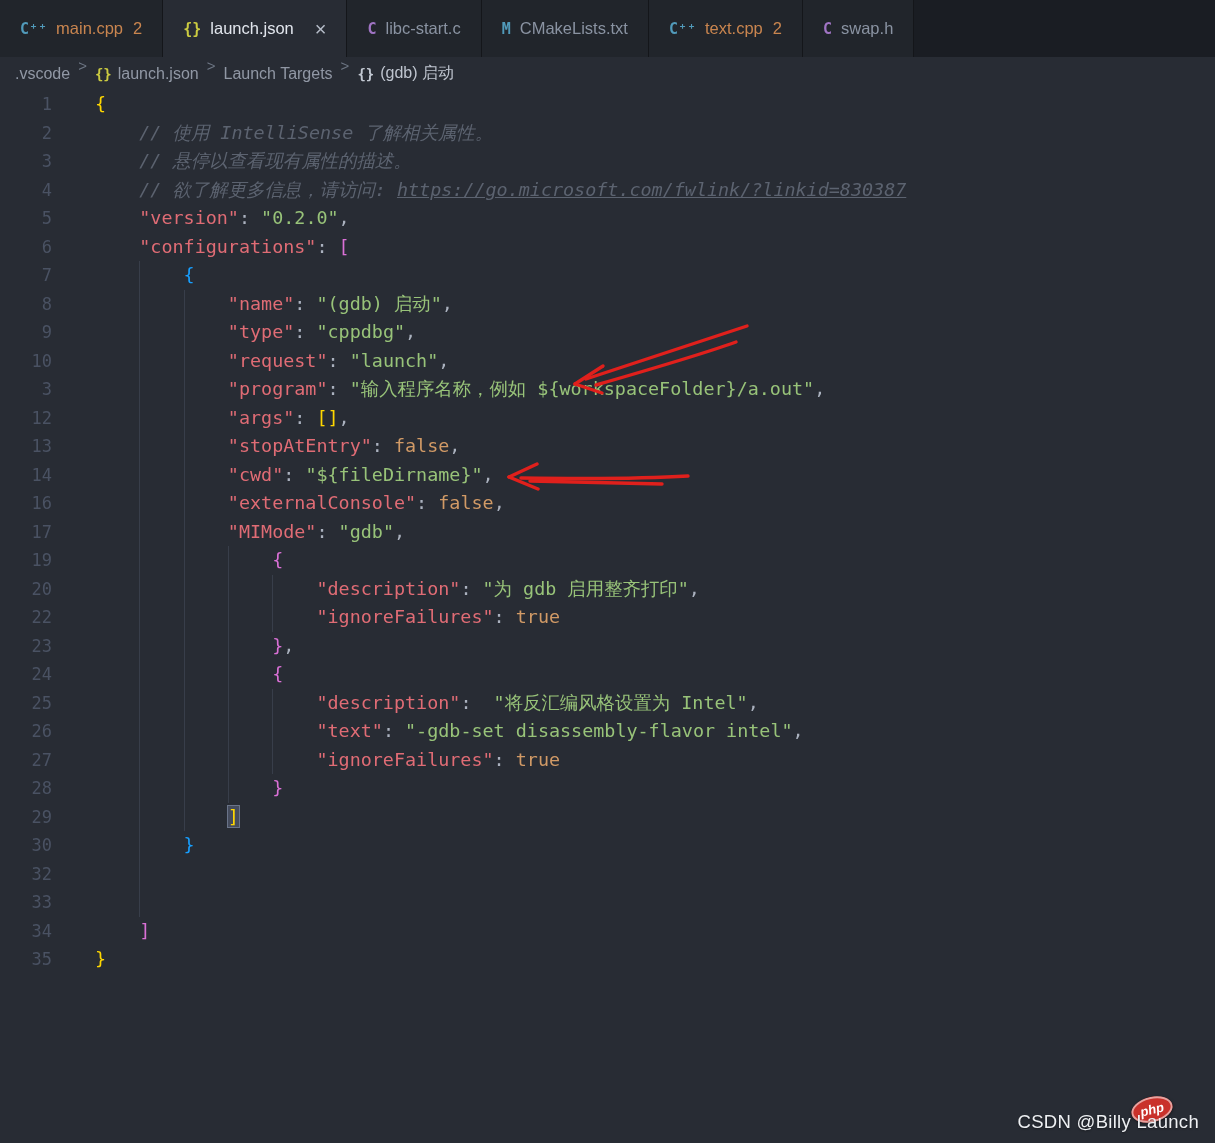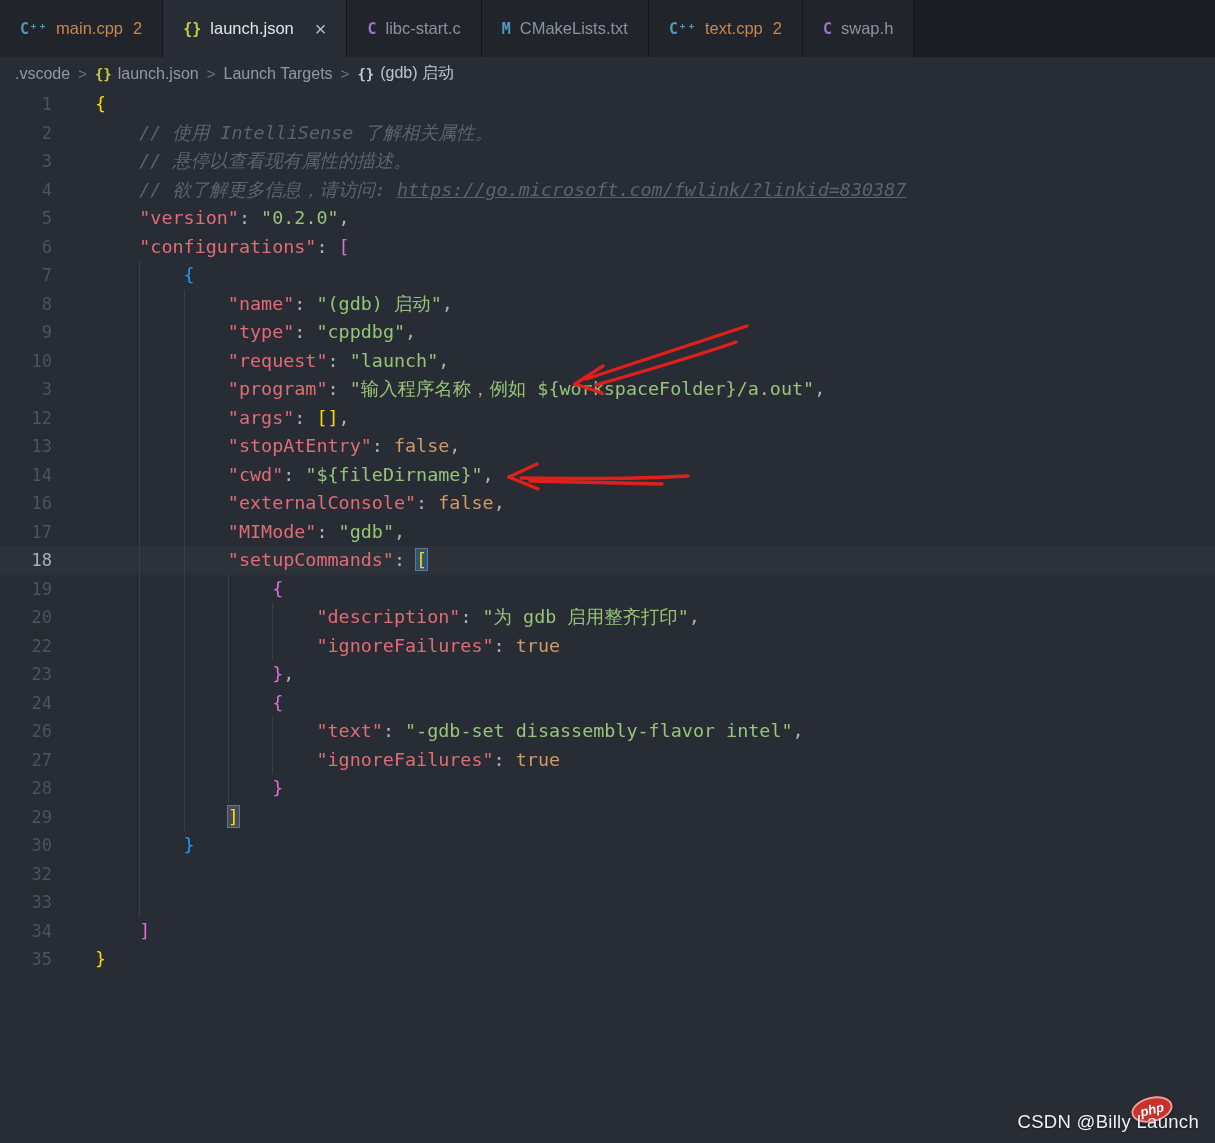--- a/index.html
+++ b/index.html
@@ -11,21 +11,21 @@
   .tab{display:flex;align-items:center;gap:9px;padding:0 20px;background:#21252b;
        border-right:1px solid #14161a;color:#8a93a2;font-size:16.5px;cursor:pointer;white-space:nowrap}
   .tab.active{background:#282c34;color:#e2e6ed}
   .tab.modified{color:#c9854f}
   .ficon{font-family:"DejaVu Sans Mono",monospace;font-weight:bold}
   .tab .ficon{font-size:15px}
   .tab .close{margin-left:12px;font-size:20px;line-height:1;color:#b6bdc9}
   .tab .badge{margin-left:1px}
 
   
-  .breadcrumb{display:flex;align-items:center;height:33px;padding:0 15px;gap:8px;
+  .breadcrumb{display:flex;height:33px;padding:0 15px;gap:8px;
               background:#282c34;font-size:16px;color:#9198a5}
   .crumb{display:flex;align-items:center;gap:6px;cursor:pointer}
   .crumb.bright{color:#bfc5cf}
   .crumb-sep{color:#6d7684;font-size:15px}
   .breadcrumb .ficon{font-size:14px}
 
   
   .editor{position:absolute;top:90px;left:0;right:0;bottom:0;
           font-family:"DejaVu Sans Mono","Liberation Mono",monospace;font-size:18.4px}
   .row{display:flex;height:28.5px;line-height:28.5px}
@@ -171,43 +171,43 @@
         <span class="code" style="padding-left: 12ch;"><i class="guide" style="left: 4ch;"></i><i class="guide" style="left: 8ch;"></i><span class="tk-k">"cwd"</span><span class="tk-p">: </span><span class="tk-s">"${fileDirname}"</span><span class="tk-p">,</span></span>
       </div>
       <div class="row">
         <span class="ln">16</span>
         <span class="code" style="padding-left: 12ch;"><i class="guide" style="left: 4ch;"></i><i class="guide" style="left: 8ch;"></i><span class="tk-k">"externalConsole"</span><span class="tk-p">: </span><span class="tk-b">false</span><span class="tk-p">,</span></span>
       </div>
       <div class="row">
         <span class="ln">17</span>
         <span class="code" style="padding-left: 12ch;"><i class="guide" style="left: 4ch;"></i><i class="guide" style="left: 8ch;"></i><span class="tk-k">"MIMode"</span><span class="tk-p">: </span><span class="tk-s">"gdb"</span><span class="tk-p">,</span></span>
       </div>
-      <div class="row current">
-        <span class="ln">18</span>
-        <span class="code" style="padding-left: 12ch;"><i class="guide" style="left: 4ch;"></i><i class="guide" style="left: 8ch;"></i><span class="tk-k">"setupCommands"</span><span class="tk-p">: </span><span class="tk-g1 tk-m2">[</span></span>
-      </div>
       <div class="row">
         <span class="ln">19</span>
         <span class="code" style="padding-left: 16ch;"><i class="guide" style="left: 4ch;"></i><i class="guide" style="left: 8ch;"></i><i class="guide" style="left: 12ch;"></i><span class="tk-g2">{</span></span>
       </div>
       <div class="row">
         <span class="ln">20</span>
         <span class="code" style="padding-left: 20ch;"><i class="guide" style="left: 4ch;"></i><i class="guide" style="left: 8ch;"></i><i class="guide" style="left: 12ch;"></i><i class="guide" style="left: 16ch;"></i><span class="tk-k">"description"</span><span class="tk-p">: </span><span class="tk-s">"为 gdb 启用整齐打印"</span><span class="tk-p">,</span></span>
       </div>
       <div class="row">
         <span class="ln">22</span>
         <span class="code" style="padding-left: 20ch;"><i class="guide" style="left: 4ch;"></i><i class="guide" style="left: 8ch;"></i><i class="guide" style="left: 12ch;"></i><i class="guide" style="left: 16ch;"></i><span class="tk-k">"ignoreFailures"</span><span class="tk-p">: </span><span class="tk-b">true</span></span>
       </div>
       <div class="row">
         <span class="ln">23</span>
         <span class="code" style="padding-left: 16ch;"><i class="guide" style="left: 4ch;"></i><i class="guide" style="left: 8ch;"></i><i class="guide" style="left: 12ch;"></i><span class="tk-g2">}</span><span class="tk-p">,</span></span>
       </div>
       <div class="row">
         <span class="ln">24</span>
         <span class="code" style="padding-left: 16ch;"><i class="guide" style="left: 4ch;"></i><i class="guide" style="left: 8ch;"></i><i class="guide" style="left: 12ch;"></i><span class="tk-g2">{</span></span>
+      </div>
+      <div class="row">
+        <span class="ln">25</span>
+        <span class="code" style="padding-left: 20ch;"><i class="guide" style="left: 4ch;"></i><i class="guide" style="left: 8ch;"></i><i class="guide" style="left: 12ch;"></i><i class="guide" style="left: 16ch;"></i><span class="tk-k">"description"</span><span class="tk-p">:  </span><span class="tk-s">"将反汇编风格设置为 Intel"</span><span class="tk-p">,</span></span>
       </div>
       <div class="row">
         <span class="ln">26</span>
         <span class="code" style="padding-left: 20ch;"><i class="guide" style="left: 4ch;"></i><i class="guide" style="left: 8ch;"></i><i class="guide" style="left: 12ch;"></i><i class="guide" style="left: 16ch;"></i><span class="tk-k">"text"</span><span class="tk-p">: </span><span class="tk-s">"-gdb-set disassembly-flavor intel"</span><span class="tk-p">,</span></span>
       </div>
       <div class="row">
         <span class="ln">27</span>
         <span class="code" style="padding-left: 20ch;"><i class="guide" style="left: 4ch;"></i><i class="guide" style="left: 8ch;"></i><i class="guide" style="left: 12ch;"></i><i class="guide" style="left: 16ch;"></i><span class="tk-k">"ignoreFailures"</span><span class="tk-p">: </span><span class="tk-b">true</span></span>
       </div>
       <div class="row">

